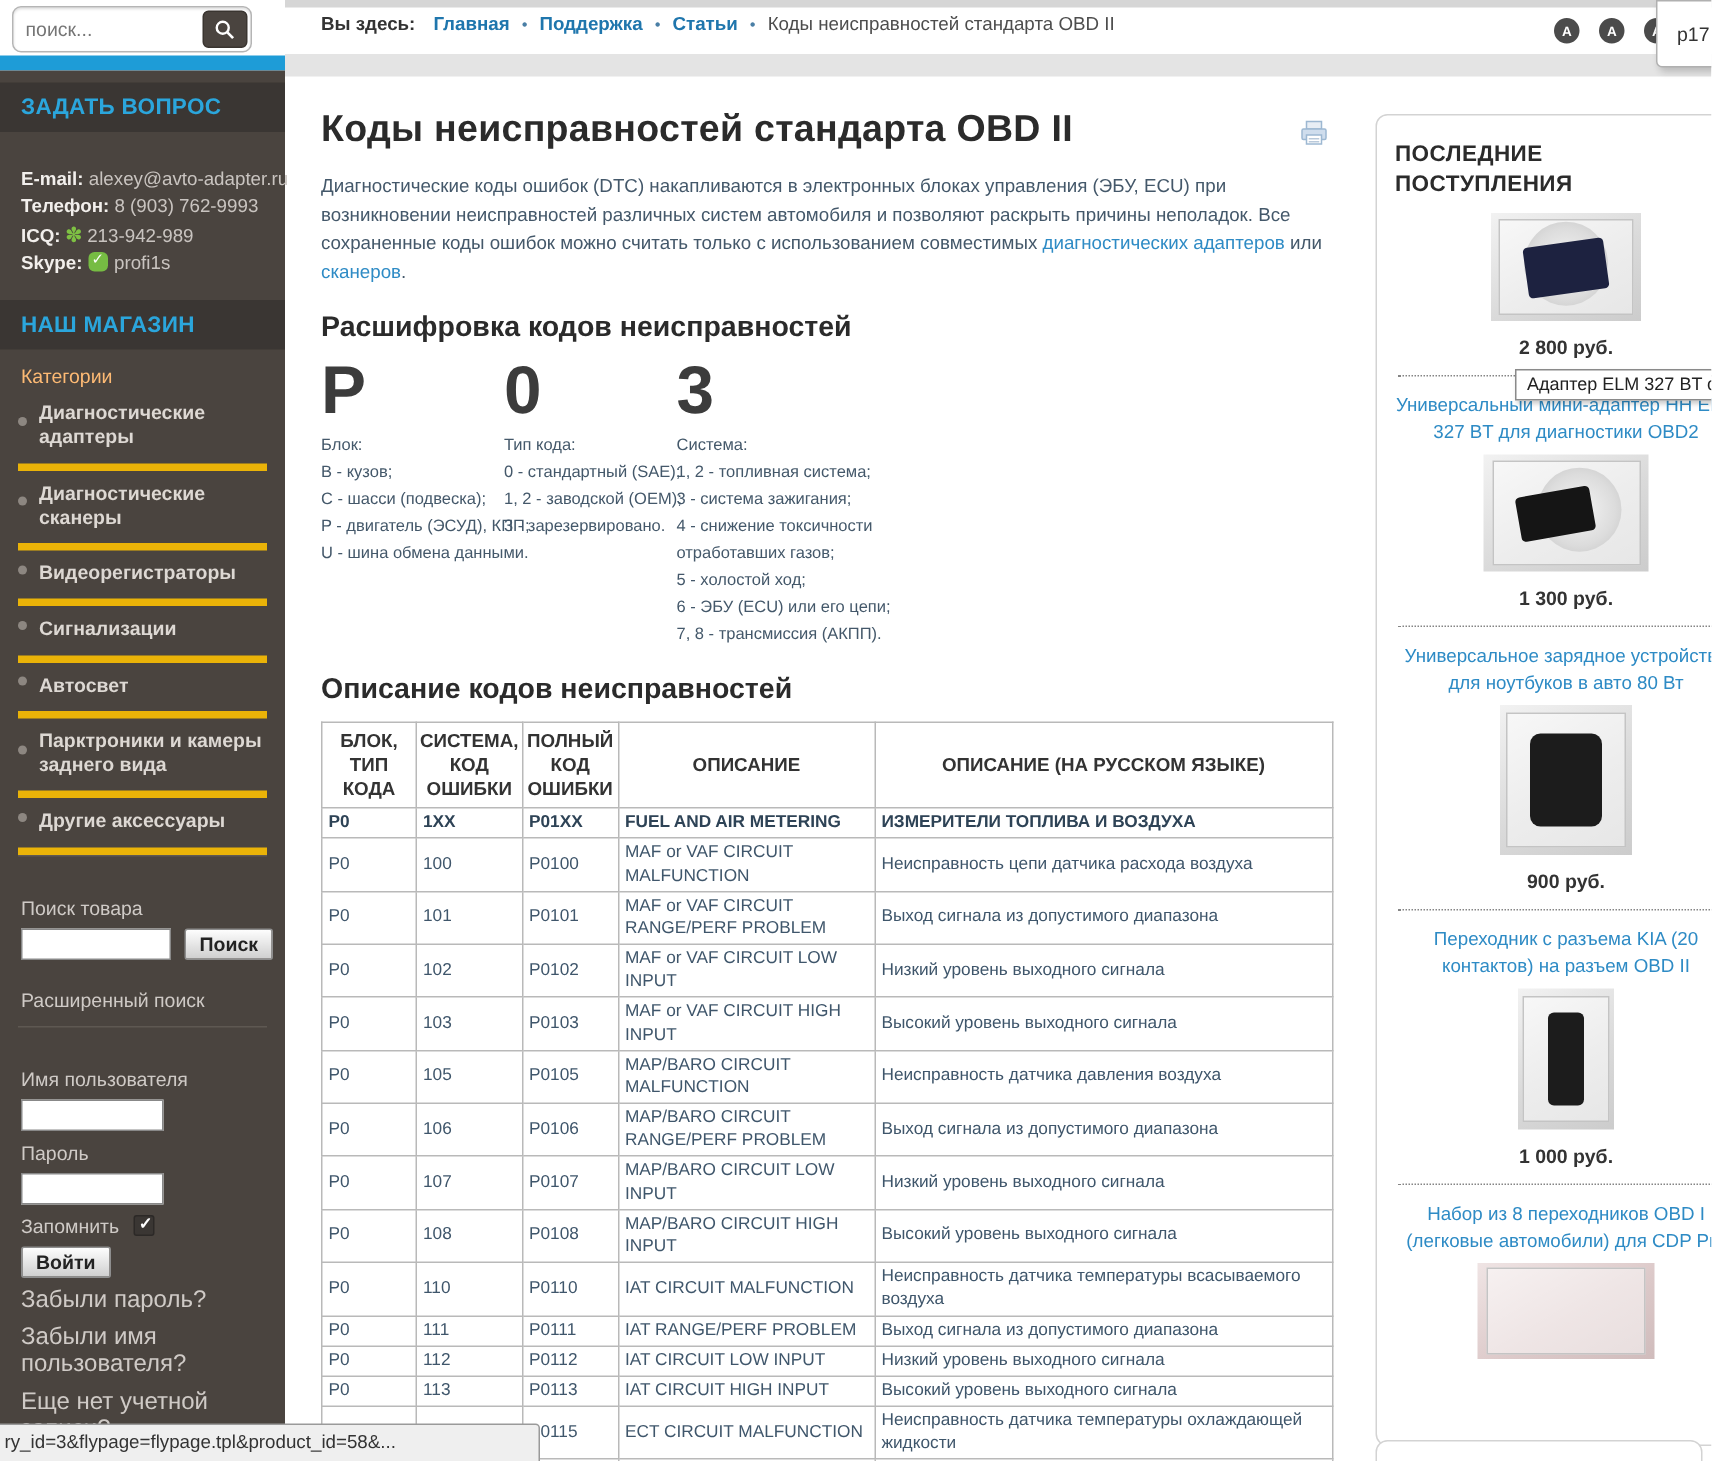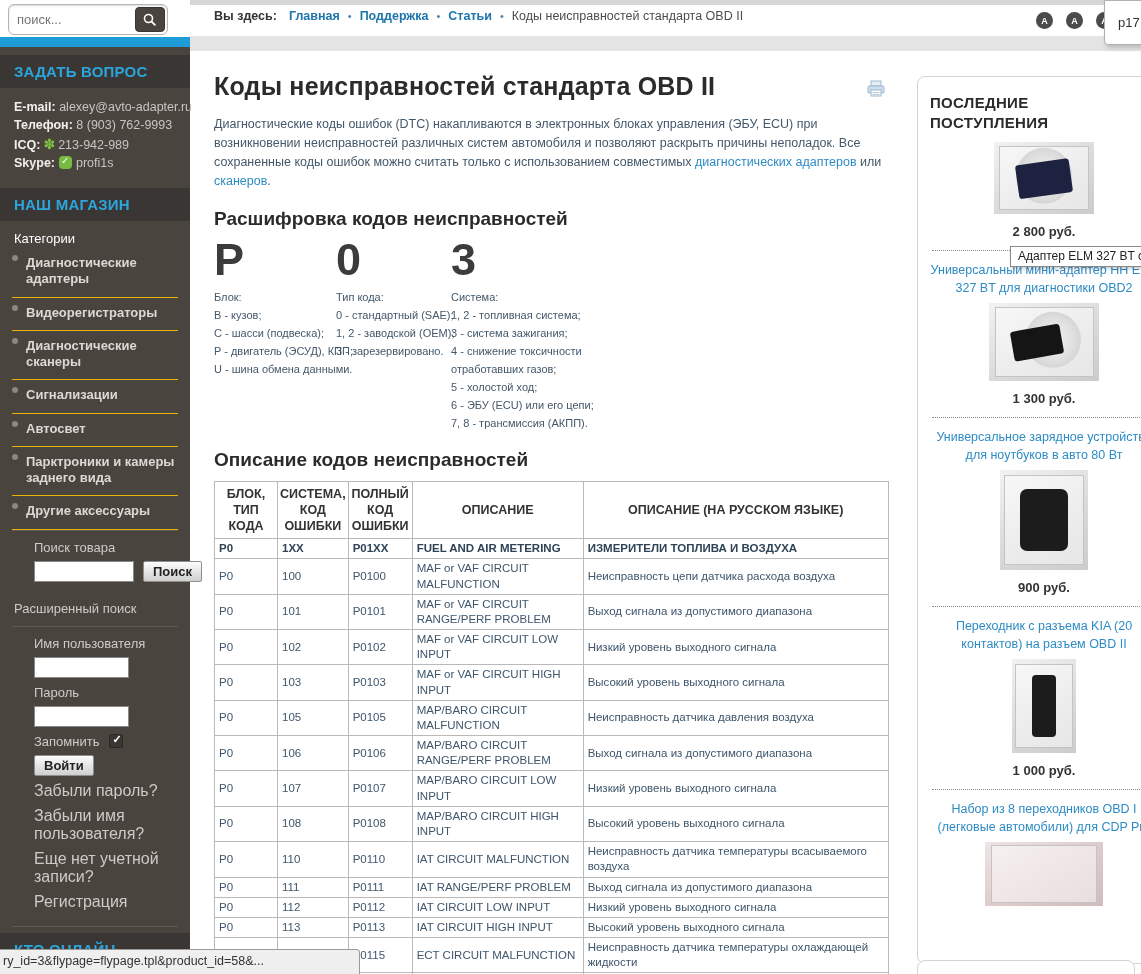--- a/index.html
+++ b/index.html
@@ -17,35 +17,35 @@
   .searchbox { width:160px; height:31px; background:#fff; border:1px solid #b5b5b5; border-radius:6px;
     display:flex; align-items:center; padding:2px; box-shadow:inset 0 1px 2px rgba(0,0,0,.15); }
   .searchbox input { flex:1; border:none; outline:none; font-size:13px; color:#555; padding:0 6px; min-width:0;
     font-family:"Liberation Sans", sans-serif; background:transparent; }
   .searchbtn { width:30px; height:25px; background:#4a443f; border:1px solid #3a3530; border-radius:4px;
     display:flex; align-items:center; justify-content:center; cursor:pointer; padding:0; }
   .sb-blue { height:10px; background:#1e9cd7; }
   .sb-dark { background:#4a443f; height:927px; padding-top:2px; }
   .sb-head { margin:6px 0 0; background:#3a3633; color:#2ba6dc; font-size:15px; font-weight:bold;
     padding:8px 14px; letter-spacing:.2px; }
-  .contacts { padding:8px 14px 8px; }
+  .contacts { padding:20px 14px 8px; }
   .contacts .cline { font-size:12.5px; color:#c9c4c0; margin:4px 0; white-space:nowrap; }
   .contacts b { color:#f2efec; }
   .icq-ico::before { content:"✽"; color:#7ec143; font-size:14px; margin:0 3px; }
   .skype-ico { display:inline-block; width:13px; height:13px; background:#76bc43; border-radius:4px;
     margin:0 4px -2px 4px; position:relative; }
   .skype-ico::after { content:"✓"; position:absolute; left:2px; top:-1px; color:#fff; font-size:10px; }
-  .cats-label { font-size:13px; color:#ffffff; padding:10px 14px 2px; }
+  .cats-label { font-size:13px; color:#fdba74; padding:10px 14px 2px; }
   #cats { list-style:none; margin:0 12px; padding:0; }
-  #cats li { display:flex; align-items:flex-start; padding:7px 0 9px; border-bottom:1px solid #eab308; cursor:pointer; }
+  #cats li { display:flex; align-items:center; padding:7px 0 9px; border-bottom:5px solid #eab308; cursor:pointer; }
   #cats .bullet { width:6px; height:6px; border-radius:50%; background:#8d8781; margin:0 8px 5px 0; flex:none; }
   #cats .cat-label { font-size:13px; font-weight:bold; color:#ddd8d3; line-height:1.25; }
   .sb-link { display:block; font-size:13px; color:#cfcac6; padding:11px 14px 10px; text-decoration:none; }
   .sb-hr { border-top:1px solid #5e5852; margin:0 12px; }
-  .sb-block { padding:9px 14px 8px;margin-left:20px; }
+  .sb-block { padding:27px 14px 8px; }
   .sb-label { font-size:13px; color:#cfcac6; margin-bottom:6px; }
   .sb-row { display:flex; align-items:center; }
   .sb-input { width:100px; height:21px; border:1px solid #888; background:#fff; font-size:12px; padding:0 4px; }
   .gray-btn { margin-left:9px; padding:2px 9px; background:linear-gradient(#fdfdfd,#cfcfcf); border:1px solid #8e8e8e;
     border-radius:2px; font-size:13px; font-weight:bold; color:#222; cursor:pointer; font-family:"Liberation Sans",sans-serif; }
   .login-input { display:block; width:95px; height:21px; border:1px solid #888; background:#fff; font-size:12px; padding:0 4px; margin:3px 0 7px; }
   .remember { display:flex; align-items:center; margin:4px 0 6px; }
   .remember .rlabel { font-size:13px; color:#cfcac6; margin-right:10px; }
   .checkbox { width:14px; height:14px; background:#3a3633; border:1px solid #2c2927; border-radius:2px; position:relative; cursor:pointer; }
   .checkbox::after { content:"✓"; position:absolute; left:2px; top:-2px; color:#fff; font-size:11px; font-weight:bold; }
@@ -144,25 +144,25 @@
       </div>
       <h3 class="sb-head">НАШ МАГАЗИН</h3>
       <div class="cats-label">Категории</div>
       <ul id="cats">
           <li>
             <span class="bullet"></span>
             <span class="cat-label">Диагностические адаптеры</span>
           </li>
           <li>
             <span class="bullet"></span>
+            <span class="cat-label">Диагностические сканеры</span>
+          </li>
+          <li>
+            <span class="bullet"></span>
             <span class="cat-label">Видеорегистраторы</span>
-          </li>
-          <li>
-            <span class="bullet"></span>
-            <span class="cat-label">Диагностические сканеры</span>
           </li>
           <li>
             <span class="bullet"></span>
             <span class="cat-label">Сигнализации</span>
           </li>
           <li>
             <span class="bullet"></span>
             <span class="cat-label">Автосвет</span>
           </li>
           <li>

